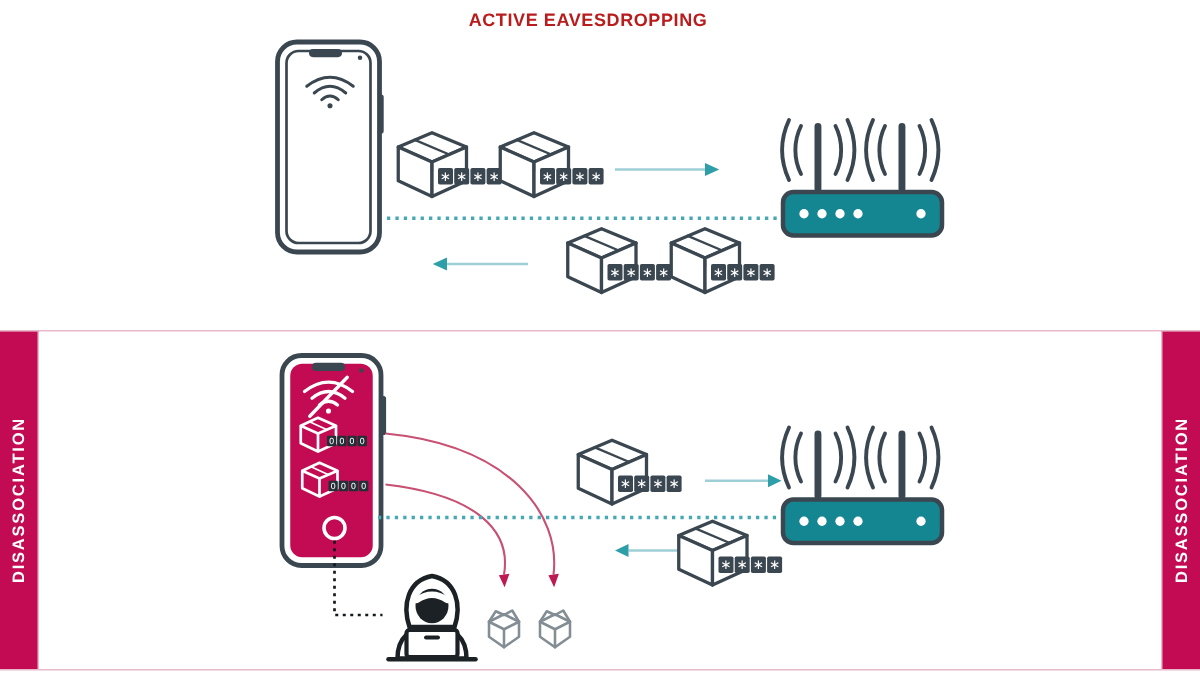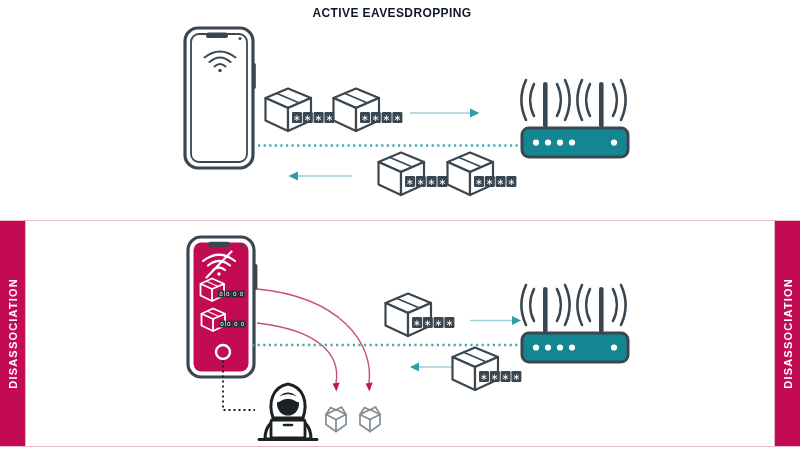--- a/index.html
+++ b/index.html
@@ -2,21 +2,21 @@
 <html><head>
 <meta charset="utf-8">
 <style>
   html,body{margin:0;padding:0;background:#fff;}
   .stage{
     position:relative;width:800px;height:449px;overflow:hidden;background:#ffffff;
     font-family:"Liberation Sans", sans-serif;
   }
   .title{
     position:absolute;top:6px;left:0;width:784px;text-align:center;
-    font-size:12px;font-weight:bold;letter-spacing:.4px;color:#0f172a;
+    font-size:12px;font-weight:bold;letter-spacing:.4px;color:#b91c1c;
   }
   .panel{
     position:absolute;left:0;top:220px;width:800px;height:227px;
     border-top:1px solid #e7b9c9;border-bottom:1px solid #e7b9c9;
     background:#ffffff;box-sizing:border-box;
   }
   .side-bar{
     position:absolute;top:0;bottom:0;width:25px;background:#c20b52;
     display:flex;align-items:center;justify-content:center;
   }

